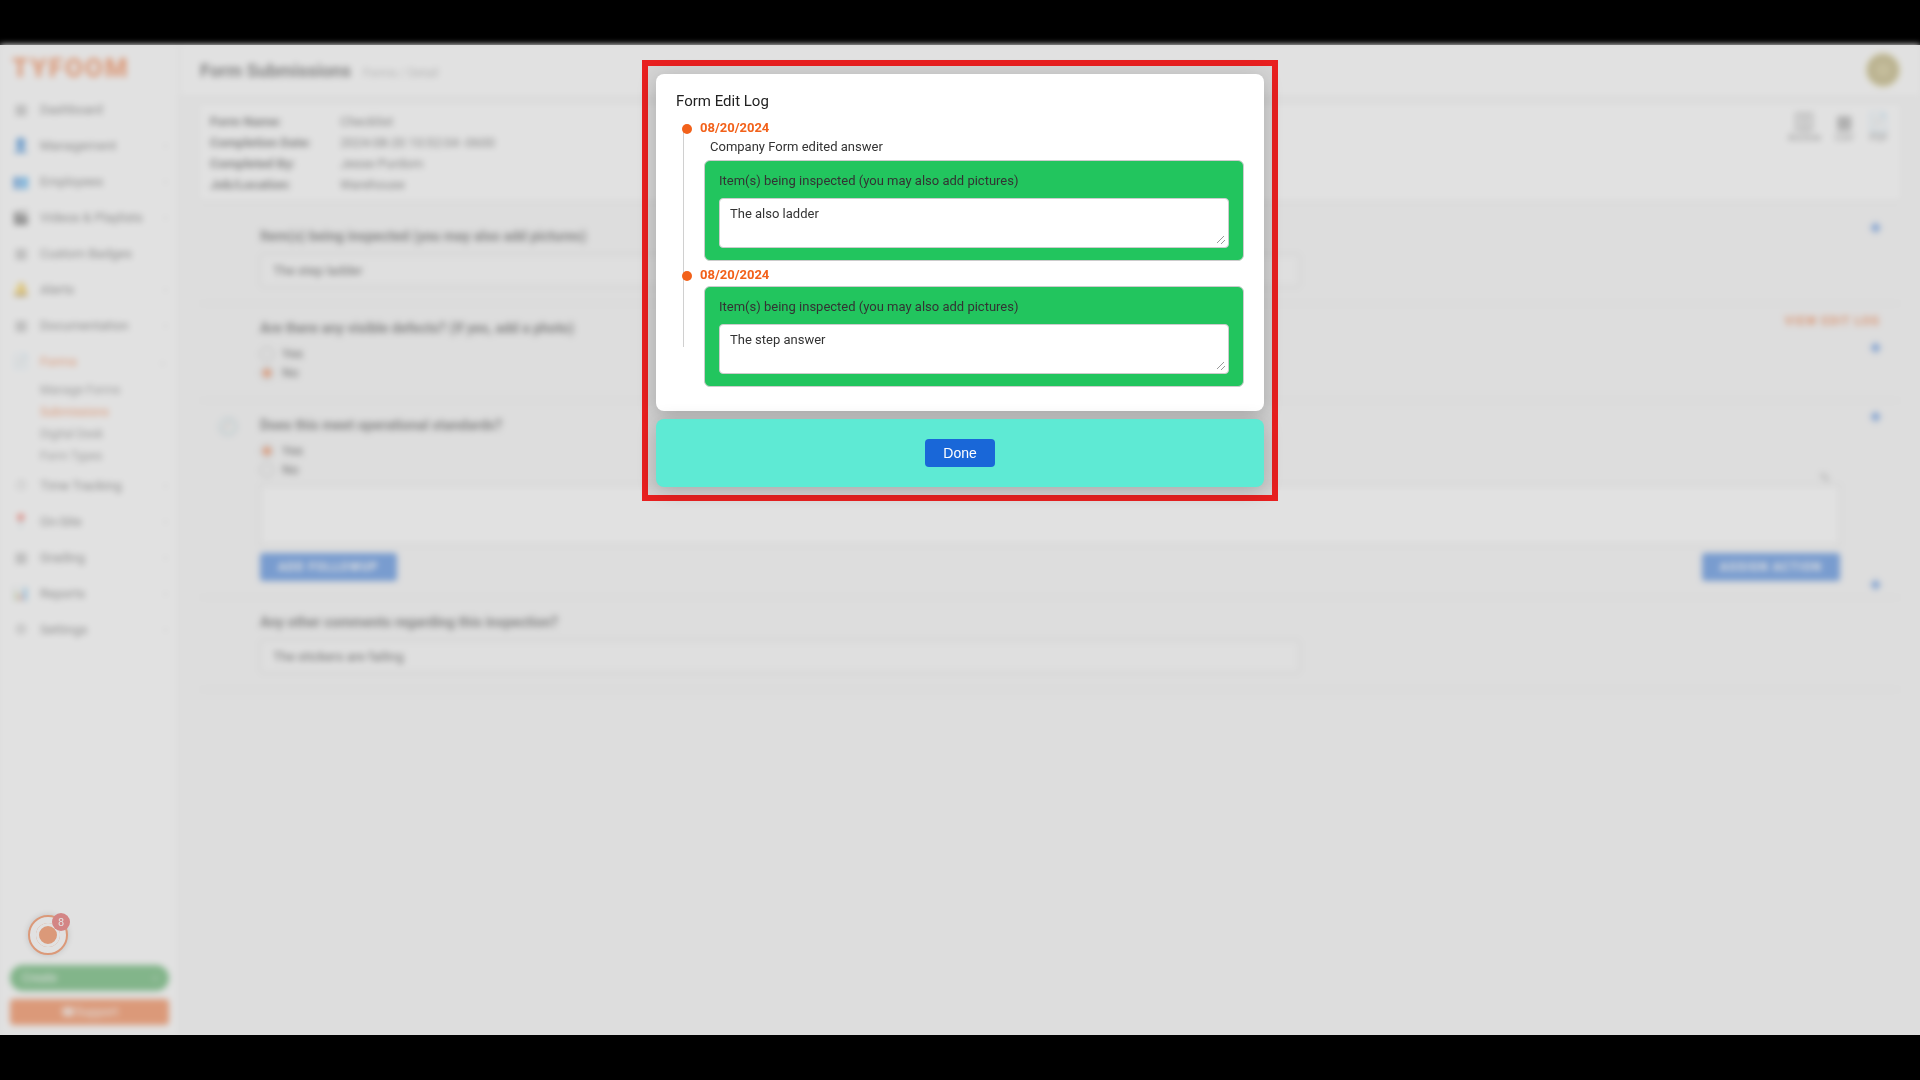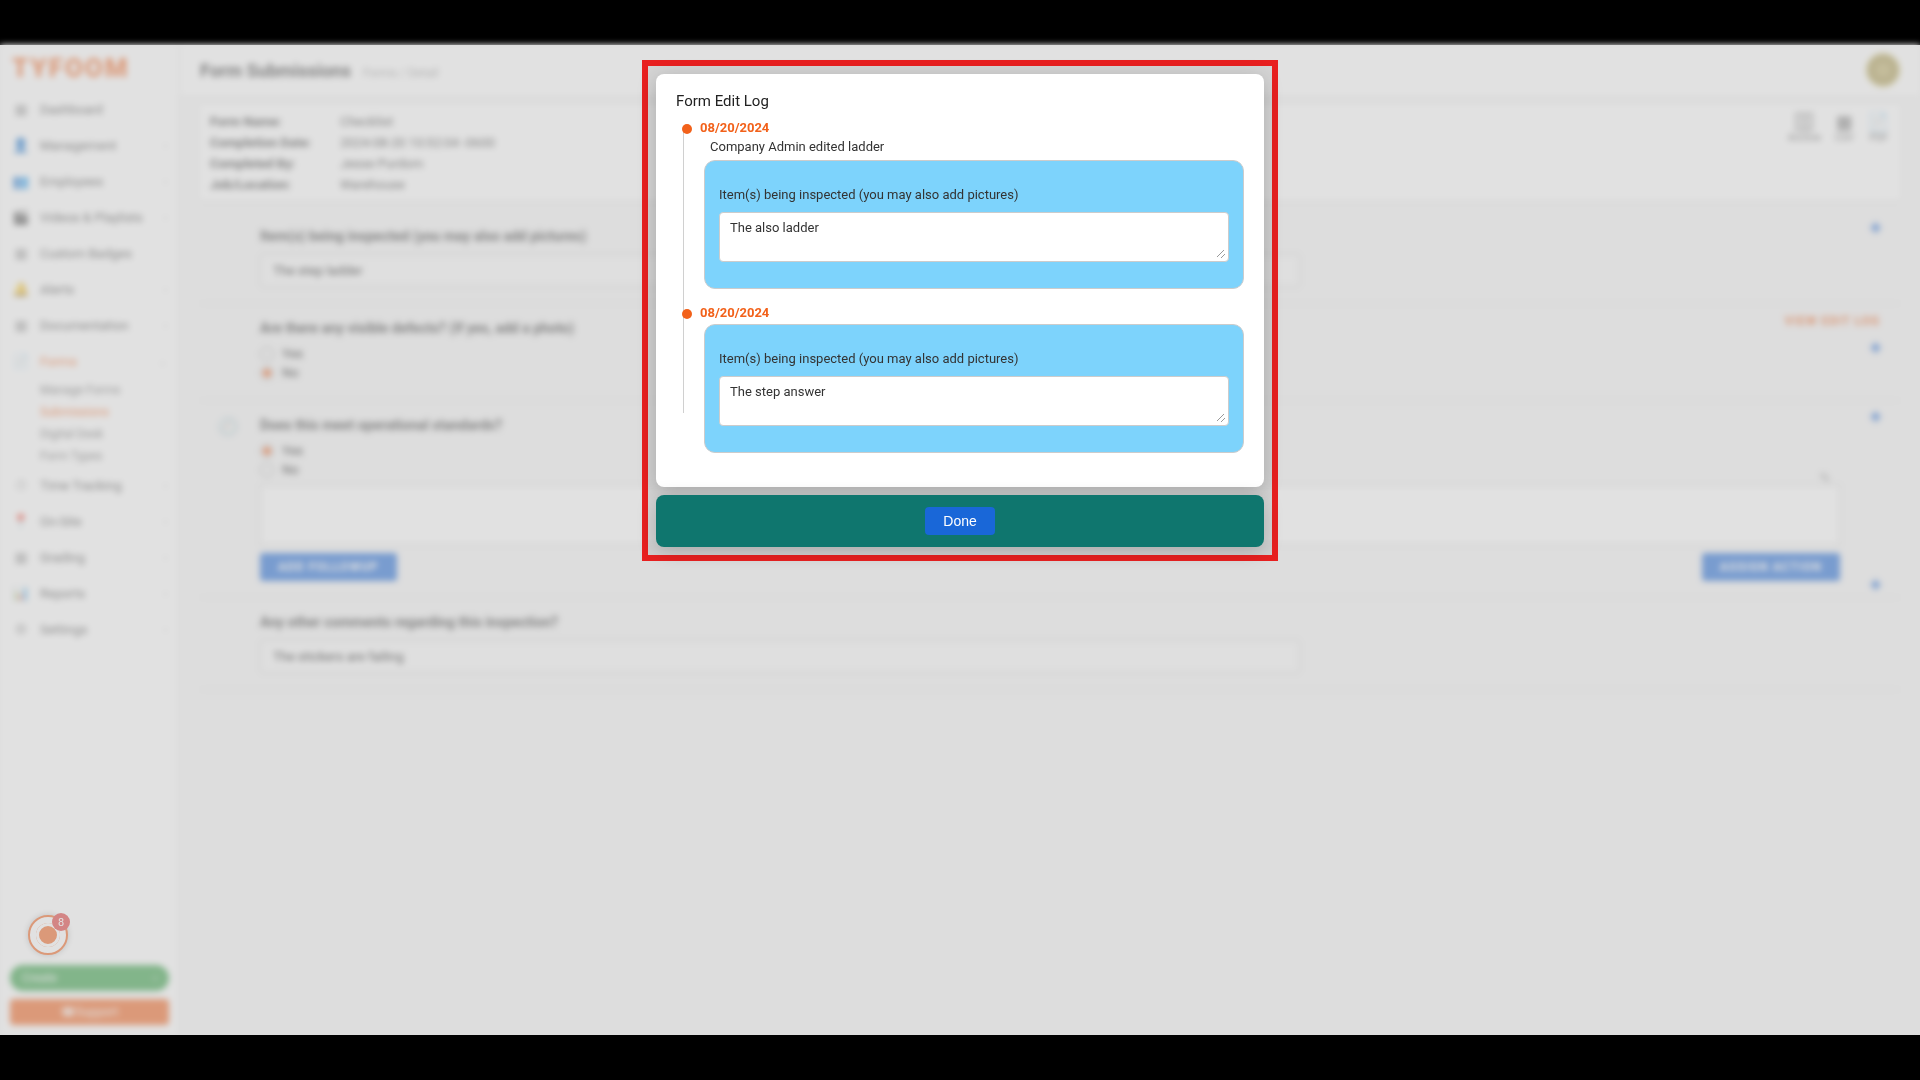--- a/index.html
+++ b/index.html
@@ -351,21 +351,21 @@
       position:absolute;
       left: 7px;
       top: 12px;
       bottom: 40px;
       width:1px;
       background:#d0d0d0;
     }
     .tl-entry {
       position:relative;
       padding-left: 20px;
-      margin-bottom: 16px;
+      margin-bottom: 6px;
     }
     .tl-dot {
       position:absolute;
       left:2px;
       top:4px;
       width:10px;
       height:10px;
       border-radius:50%;
       background:#f2611a;
     }
@@ -375,24 +375,24 @@
       font-size:13px;
       margin-bottom:4px;
     }
     .tl-desc {
       font-size:13px;
       color:#333;
       margin-bottom:6px;
       padding-left: 10px;
     }
     .tl-box {
-      background:#7dd3fc;
+      background:#22c55e;
       border:1px solid #ccc;
-      border-radius:11px;
-      padding:26px 14px;
+      border-radius:6px;
+      padding:12px 14px;
       margin-left:4px;
     }
     .tl-box-label {
       font-size:13px;
       color:#333;
       margin-bottom:10px;
     }
     .tl-box-value {
       background:#fff;
       border:1px solid #ccc;
@@ -407,24 +407,24 @@
       content:"";
       position:absolute;
       right:3px;
       bottom:3px;
       width:8px;
       height:8px;
       background:
         linear-gradient(135deg, transparent 0 40%, #999 40% 50%, transparent 50% 70%, #999 70% 80%, transparent 80%);
     }
     .modal-footer {
-      background: #0f766e;
+      background: #5eead4;
       border-radius: 8px;
       box-shadow: 0 4px 20px rgba(0,0,0,0.2);
-      padding: 12px;
+      padding: 20px;
       text-align:center;
     }
     .btn-done {
       background:#1967d8;
       color:#fff;
       border:none;
       padding:6px 18px;
       font-size:14px;
       border-radius:4px;
       cursor:pointer;
@@ -615,21 +615,21 @@
   <div class="modal-overlay">
     <div class="highlight-frame">
       <div class="modal">
         <div class="modal-card">
           <div class="modal-title">Form Edit Log</div>
           <div class="timeline">
 
             <div class="tl-entry">
               <span class="tl-dot"></span>
               <div class="tl-date">08/20/2024</div>
-              <div class="tl-desc">Company Admin edited ladder</div>
+              <div class="tl-desc">Company Form edited answer</div>
               <div class="tl-box">
                 <div class="tl-box-label">Item(s) being inspected (you may also add pictures)</div>
                 <div class="tl-box-value resizable">The also ladder</div>
               </div>
             </div>
 
             <div class="tl-entry">
               <span class="tl-dot"></span>
               <div class="tl-date">08/20/2024</div>
               <div class="tl-box">

